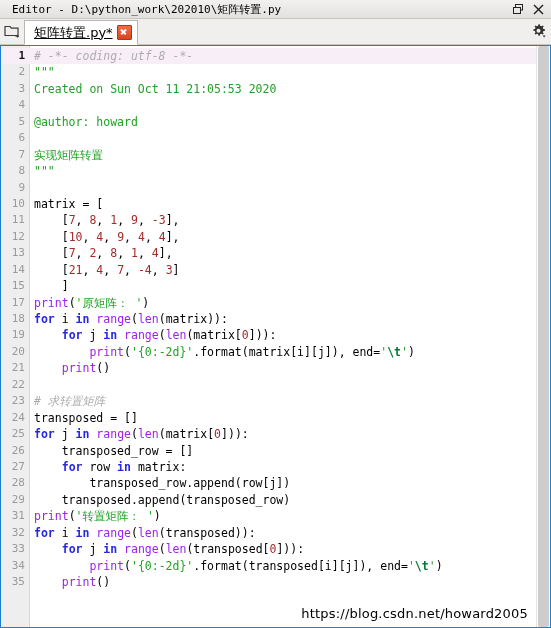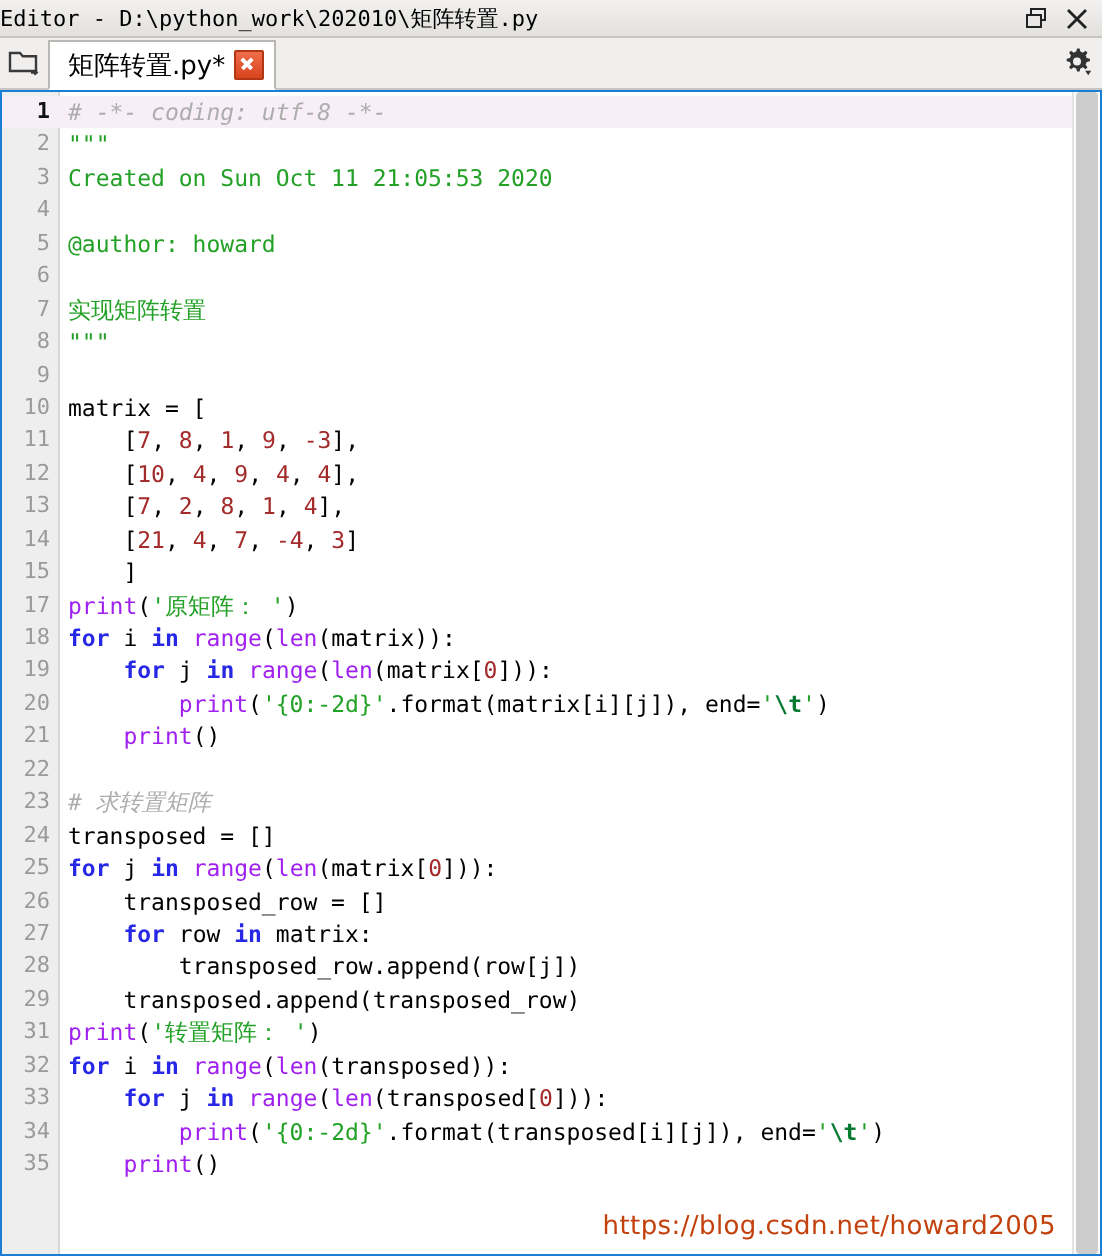--- a/index.html
+++ b/index.html
@@ -10,21 +10,21 @@
     -webkit-font-smoothing:none;
   }
   .app{width:551px;height:628px;position:relative;display:flex;flex-direction:column;background:#f0f0f0;}
 
   
   .titlebar{
     height:19px;flex:0 0 19px;
     background:linear-gradient(to bottom,#f2f1f0 0%,#e9e8e6 55%,#e2e1de 100%);
     border-bottom:1px solid #c8c6c2;
     display:flex;align-items:center;
-    padding:0 2px 0 0;
+    padding:0 2px 0 12px;
     box-sizing:border-box;
     justify-content:flex-end;
   }
   .title-text{
     font-family:"DejaVu Sans Mono","Liberation Mono",monospace;
     font-size:11px;color:#000;white-space:nowrap;letter-spacing:0px;
     flex:1 1 auto;overflow:hidden;
   }
   .title-btns{display:flex;align-items:center;gap:7px;padding-right:4px;}
   .tb-btn{width:13px;height:13px;display:flex;align-items:center;justify-content:center;cursor:pointer;}
@@ -46,20 +46,21 @@
     height:25px;margin-bottom:-1px;
     background:#ffffff;
     border:1px solid #b9b7b3;border-bottom:1px solid #ffffff;
     display:flex;align-items:center;gap:4px;
     padding:0 5px 0 9px;box-sizing:border-box;
     cursor:pointer;
   }
   .tab-label{
     font-size:13px;color:#000;white-space:nowrap;
     font-family:"DejaVu Sans","Liberation Sans",sans-serif;
+    text-decoration:underline;
   }
   .tab-close{
     width:13px;height:13px;flex:0 0 13px;
     background:linear-gradient(to bottom,#ef6d4a,#d8441d);
     border:1px solid #b33614;border-radius:1px;
     position:relative;cursor:pointer;
   }
   .tab-close:before,.tab-close:after{
     content:"";position:absolute;left:2px;top:5px;width:7px;height:1.6px;background:#fff;
   }
@@ -116,21 +117,21 @@
 
   
   .vscroll{
     flex:0 0 13px;width:13px;background:#fdfdfd;border-left:1px solid #e4e4e4;position:relative;
     cursor:pointer;
   }
   .vthumb{position:absolute;left:1px;right:1px;top:0;height:0;background:#cdcdcd;border-radius:2px;}
 
   .watermark{
     position:absolute;right:8px;bottom:6px;
-    font-size:13px;color:#c2410c;
+    font-size:13px;color:#000000;
     font-family:"DejaVu Sans","Liberation Sans",sans-serif;
     letter-spacing:0.2px;user-select:none;pointer-events:none;
   }
 </style>
 </head>
 <body>
 
 <div class="app">
 
   <div class="titlebar">

